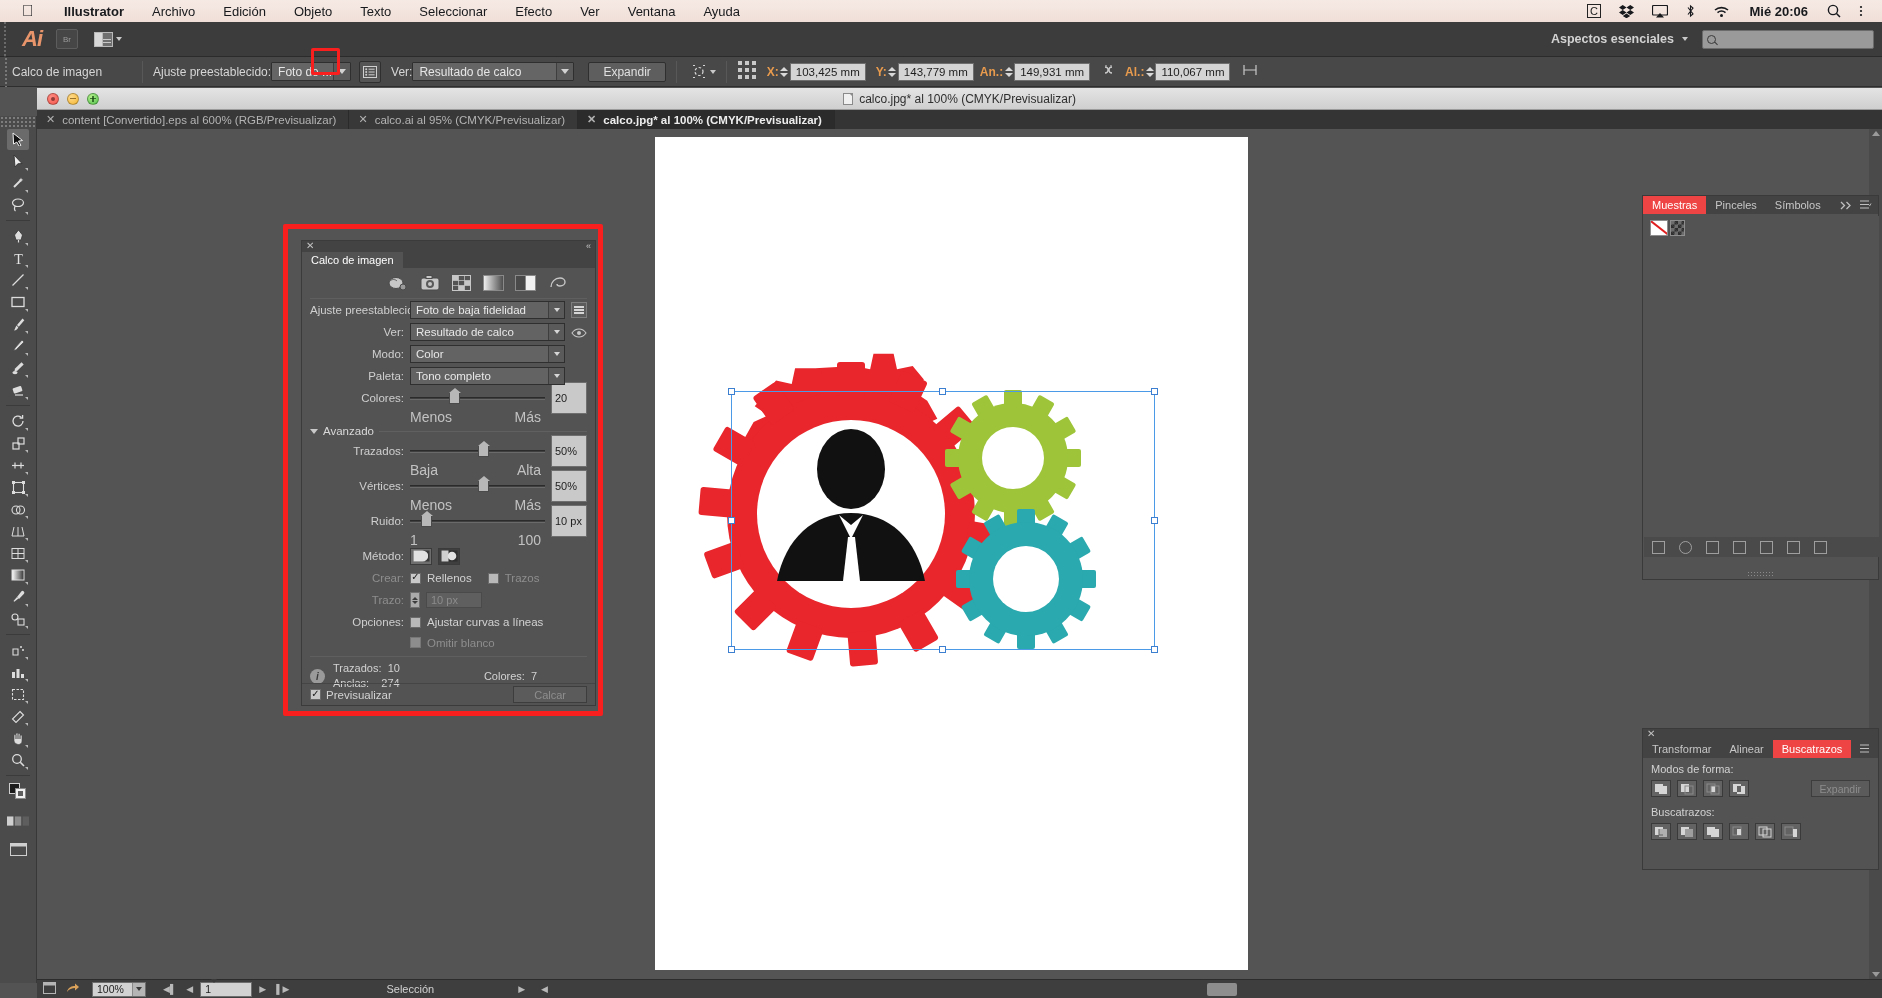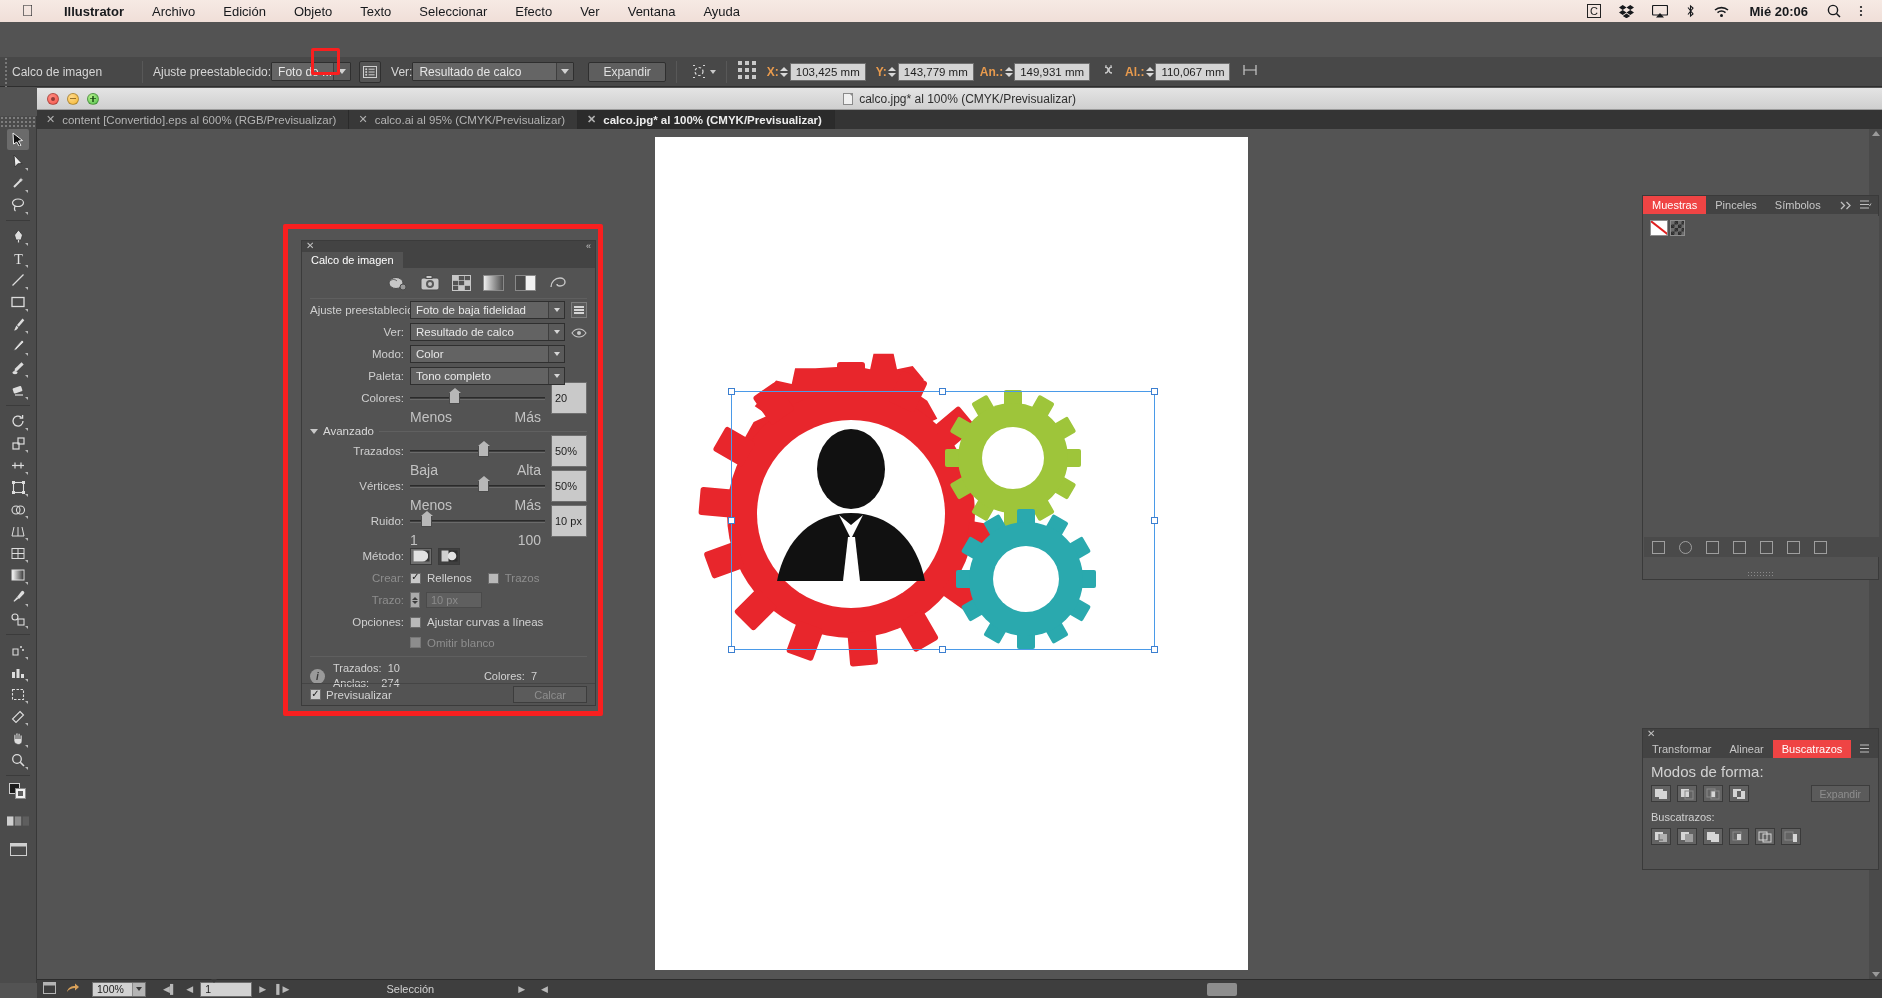--- a/index.html
+++ b/index.html
@@ -361,20 +361,36 @@
       <span class="ic">
         <svg width="4" height="14" viewBox="0 0 4 14">
             <circle cx="2" cy="3" r="1.1" fill="#17191c"></circle>
             <circle cx="2" cy="7" r="1.1" fill="#17191c"></circle>
             <circle cx="2" cy="11" r="1.1" fill="#17191c"></circle>
           </svg>
       </span>
     </div>
   </div>
 
+  <div class="appbar">
+    <div class="grip"></div>
+    <span class="ai-logo">Ai</span>
+    <span class="br-btn">Br</span>
+    <span class="arr-btn">
+      <span class="arr-ico"></span>
+      <span class="caret-dn"></span>
+    </span>
+    <div class="right">
+      <span class="workspace">Aspectos esenciales</span>
+      <span class="caret-dn"></span>
+      <span class="searchbox">
+        <span class="mag"></span>
+      </span>
+    </div>
+  </div>
 
   <div class="ctrlbar">
     <div class="grip2"></div>
     <span class="lbl" style="min-width:120px">Calco de imagen</span>
     <span class="sep-v"></span>
     <span class="lbl">Ajuste preestablecido:</span>
     <span class="cbSelect" style="width:80px">
       <span>Foto de ...</span>
       <span class="dropbtn">
           <span class="tri"></span>
@@ -1214,21 +1230,21 @@
     <div class="panelhdr">
       <span class="ptab">Transformar</span>
       <span class="ptab">Alinear</span>
       <span class="ptab active">Buscatrazos</span>
       <span style="margin-left:auto;padding-right:6px">
         <svg width="12" height="10" viewBox="0 0 12 10">
             <path d="M0 1h9M0 4.5h9M0 8h9" stroke="#bfbfbf" stroke-width="1.2"></path>
           </svg>
       </span>
     </div>
-    <div style="padding:5px 8px 0 8px;font-size:15px;color:#d2d2d2">Modos de forma:</div>
+    <div style="padding:5px 8px 0 8px;font-size:11px;color:#d2d2d2">Modos de forma:</div>
     <div style="display:flex;align-items:center;gap:6px;padding:5px 8px">
       <span class="modebtn">
         <svg width="14" height="12" viewBox="0 0 14 12">
             <rect x="1" y="1" width="8" height="8" fill="#d6d6d6"></rect>
             <rect x="5" y="3" width="8" height="8" fill="#d6d6d6"></rect>
           </svg>
         </span>
       <span class="modebtn">
         <svg width="14" height="12" viewBox="0 0 14 12">
             <rect x="1" y="1" width="8" height="8" fill="#d6d6d6"></rect>

